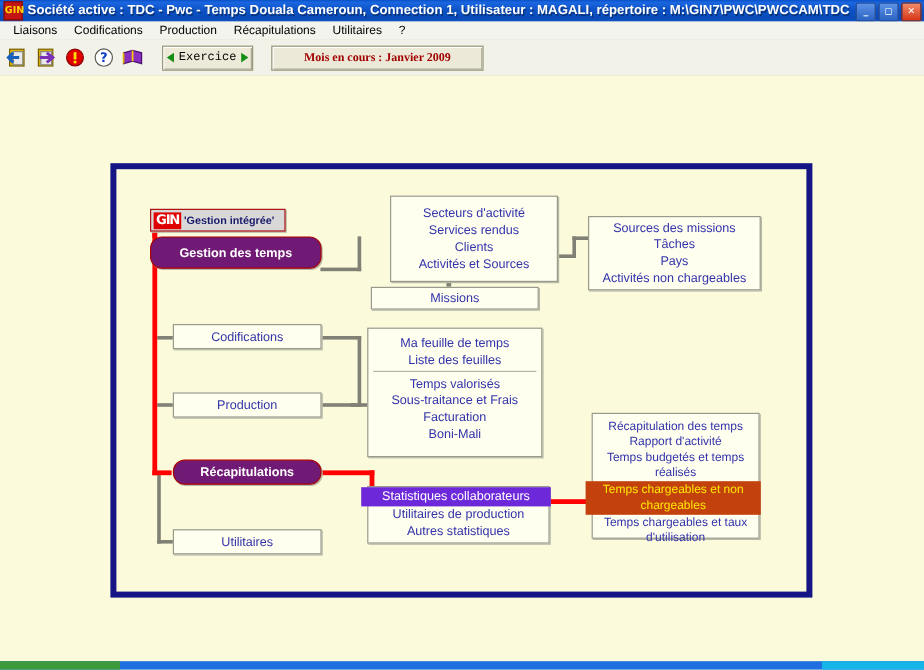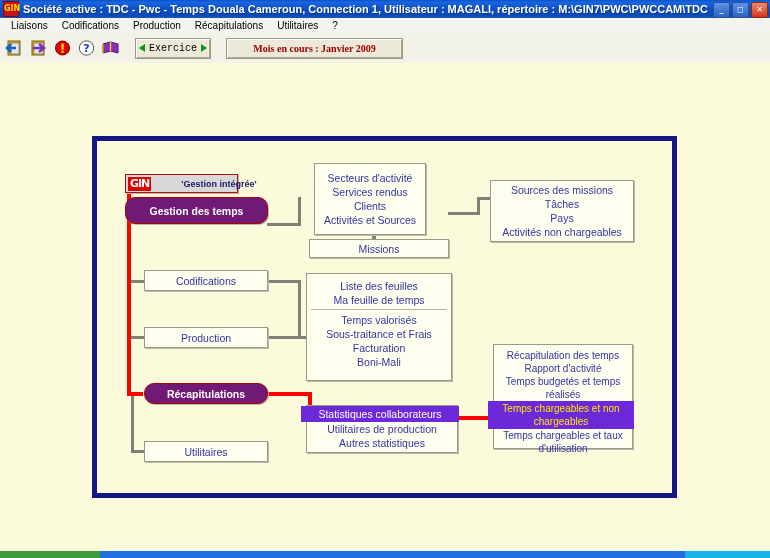--- a/index.html
+++ b/index.html
@@ -84,33 +84,33 @@
     background:#fffff0;border:1px solid #9a9a8a;
     box-shadow:1px 1px 0 #b9b9a8;
     color:#3333aa;font-size:10.5px;text-align:center;
     display:flex;flex-direction:column;align-items:center;justify-content:center;
     line-height:14px;
   }
   .node.group{padding:3px 4px;}
   .node .row{width:100%;white-space:nowrap;}
   .node .row.sep{border-top:1px solid #b5b5a5;margin-top:2px;padding-top:3px;}
   .node.red{background:#701a75;border-color:#aa0000;color:#ffffff;font-weight:bold;border-radius:10px;}
-  .row.hl{background:#6d28d9;color:#ffe800;width:calc(100% + 8px);margin-left:-4px;padding:1px 4px;}
+  .row.hl{background:#c2410c;color:#ffe800;width:calc(100% + 8px);margin-left:-4px;padding:1px 4px;}
   .row.hl2{background:#6d28d9;color:#ffffff;width:calc(100% + 8px);margin-left:-4px;padding:1px 4px;}
   .node.logo{
     background:#d8d8d8;border:1px solid #b01010;
     display:flex;flex-direction:row;align-items:center;justify-content:flex-start;
     padding:0 2px;
   }
   .logo-mark{
     background:#e00000;color:#ffffff;font-weight:bold;font-size:11px;
     padding:0 2px;letter-spacing:-1px;margin-right:2px;
     font-family:"DejaVu Sans", sans-serif;
   }
-  .logo-txt{font-size:9px;color:#1a1a6a;font-weight:bold;white-space:nowrap;margin-left:28px;}
+  .logo-txt{font-size:9px;color:#1a1a6a;font-weight:bold;white-space:nowrap;}
   
   .conn{position:absolute;background:#808075;}
   .conn.red{background:#fe0000;}
   
   #taskbar{
     position:absolute;left:0;top:551px;width:770px;height:7px;
     background:#1f6fe0;
   }
   #tb-start{position:absolute;left:0;top:0;width:100px;height:7px;background:#3d9a3d;}
   #tb-right{position:absolute;right:0;top:0;width:85px;height:7px;background:#16b5e8;}
@@ -236,41 +236,41 @@
       </div>
 
       <div class="node red" style="left:47px;top:242px;width:124px;height:21px;">
         <span class="row">Récapitulations</span>
       </div>
 
       <div class="node" style="left:47px;top:300px;width:124px;height:21px;">
         <span class="row">Utilitaires</span>
       </div>
 
-      <div class="node group" style="left:217px;top:22px;width:112px;height:72px;">
+      <div class="node group" style="left:228px;top:22px;width:140px;height:72px;">
         <span class="row">Secteurs d'activité</span>
         <span class="row">Services rendus</span>
         <span class="row">Clients</span>
         <span class="row">Activités et Sources</span>
       </div>
 
       <div class="node" style="left:212px;top:98px;width:140px;height:19px;">
         <span class="row">Missions</span>
       </div>
 
       <div class="node group" style="left:393px;top:39px;width:144px;height:62px;">
         <span class="row">Sources des missions</span>
         <span class="row">Tâches</span>
         <span class="row">Pays</span>
         <span class="row">Activités non chargeables</span>
       </div>
 
       <div class="node group" style="left:209px;top:132px;width:146px;height:108px;justify-content:flex-start;padding-top:5px;">
+        <span class="row">Ma feuille de temps</span>
         <span class="row">Liste des feuilles</span>
-        <span class="row">Ma feuille de temps</span>
         <span class="row sep">Temps valorisés</span>
         <span class="row">Sous-traitance et Frais</span>
         <span class="row">Facturation</span>
         <span class="row">Boni-Mali</span>
       </div>
 
       <div class="node group" style="left:209px;top:264px;width:152px;height:48px;justify-content:flex-start;padding-top:0px;">
         <span class="row hl2">Statistiques collaborateurs</span>
         <span class="row">Utilitaires de production</span>
         <span class="row">Autres statistiques</span>

